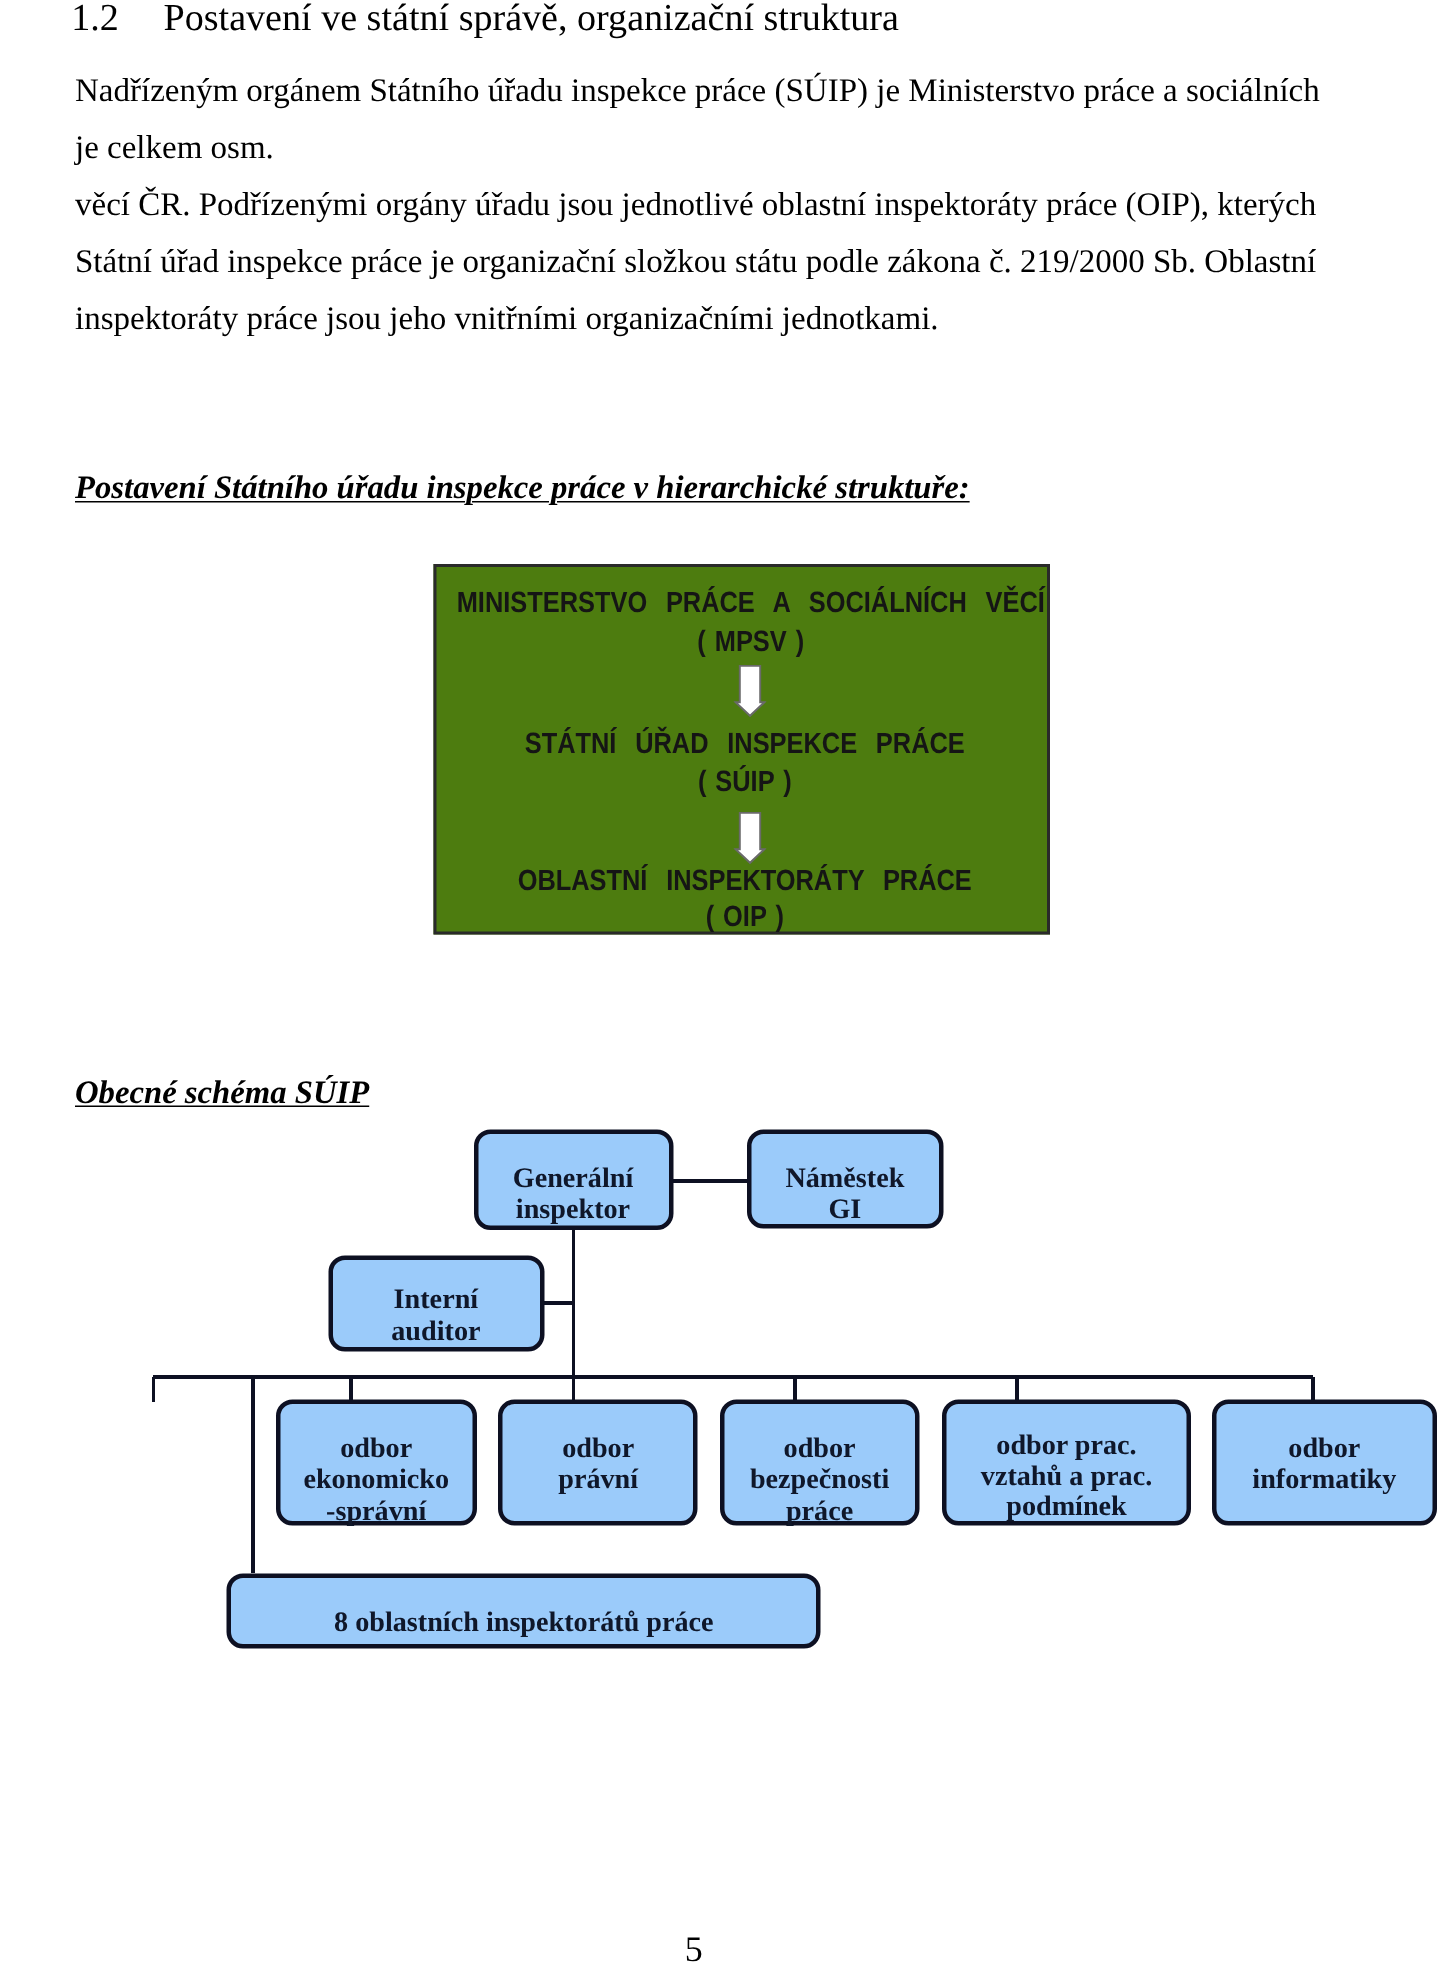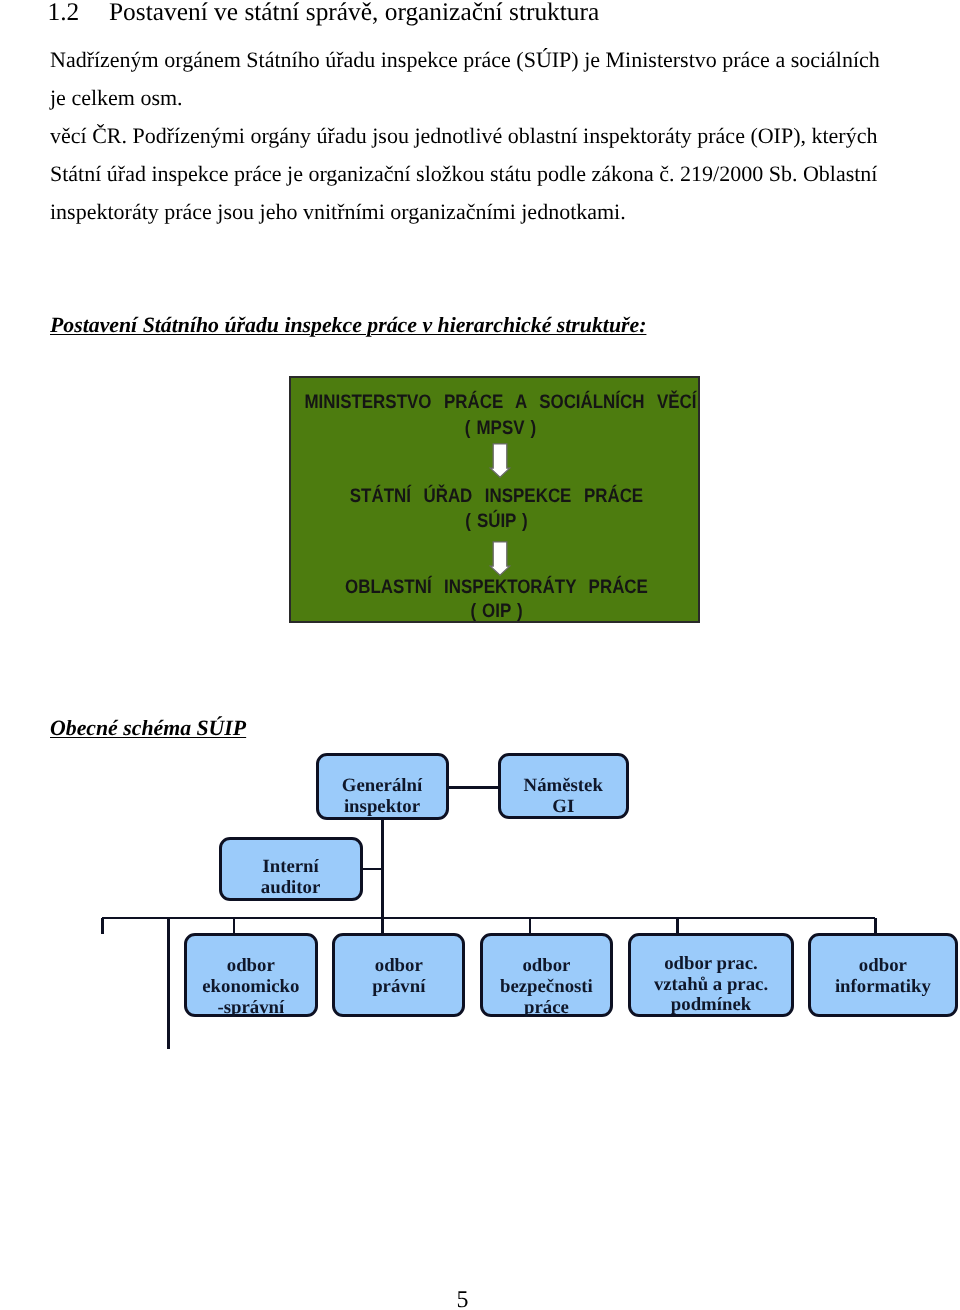--- a/index.html
+++ b/index.html
@@ -170,16 +170,19 @@
     </div>
     <div class="obox" style="left:628px;top:193.4px;width:166px;height:83.2px;align-items:center;">
       <span>odbor prac.
 vztahů a prac.
 podmínek</span>
     </div>
     <div class="obox" style="left:808.2px;top:193.4px;width:149.4px;height:83.2px;">
       <span>odbor
 informatiky</span>
     </div>
+    <div class="obox" style="left:151.2px;top:308.6px;width:396.1px;height:50.5px;">
+      <span>8 oblastních inspektorátů práce</span>
+    </div>
   </div>
 
   <div class="pagenum">5</div>
 </div>
 
 </body></html>

